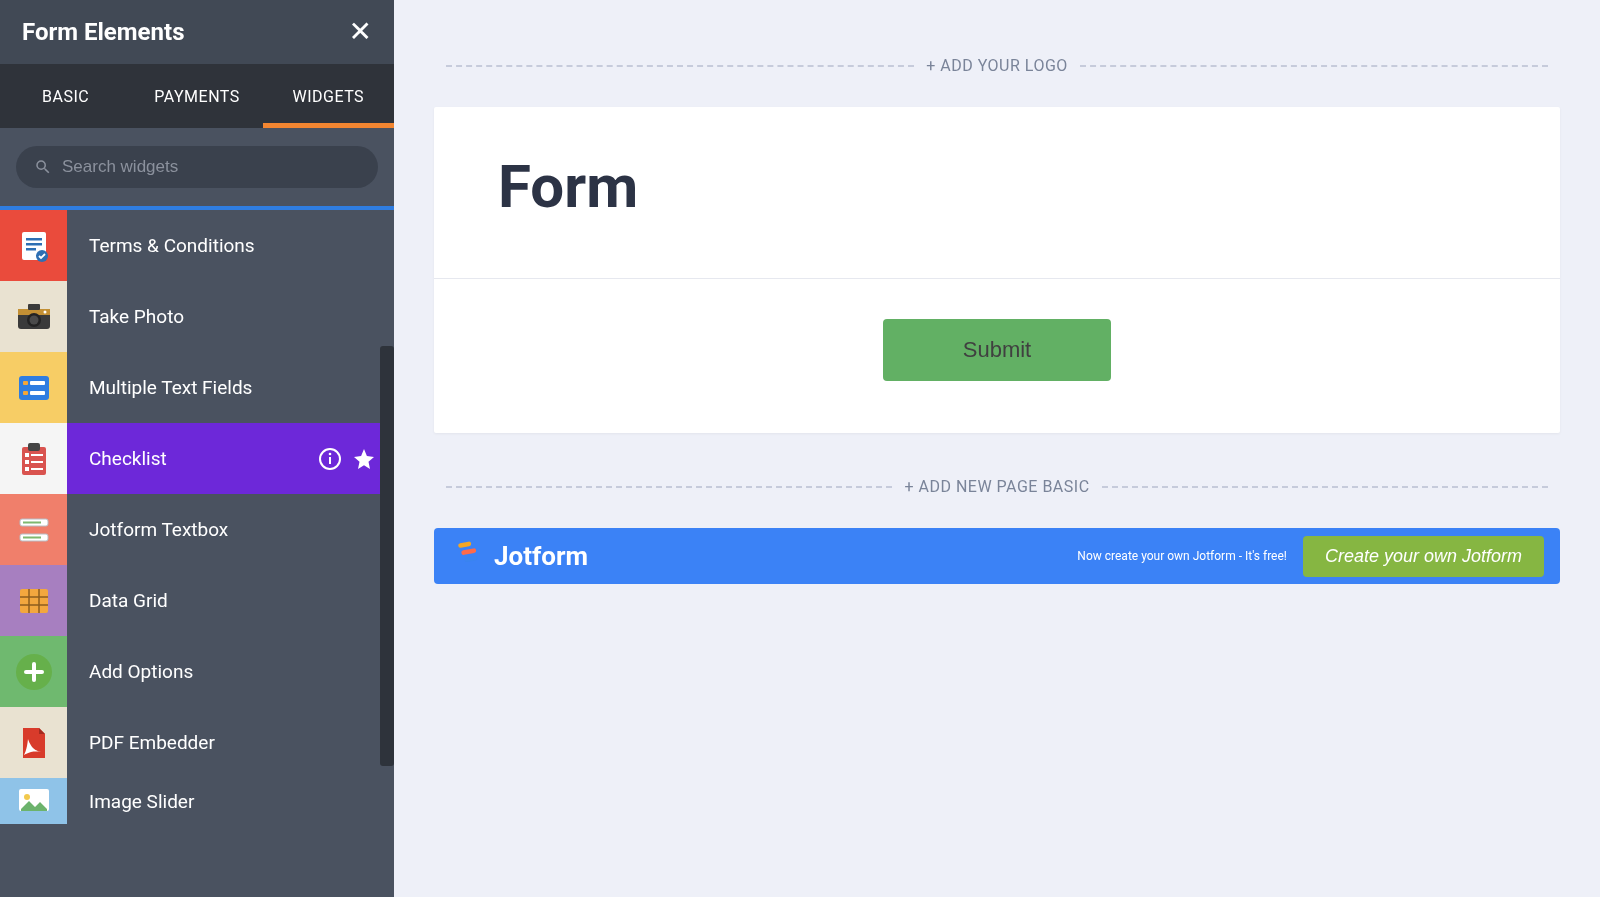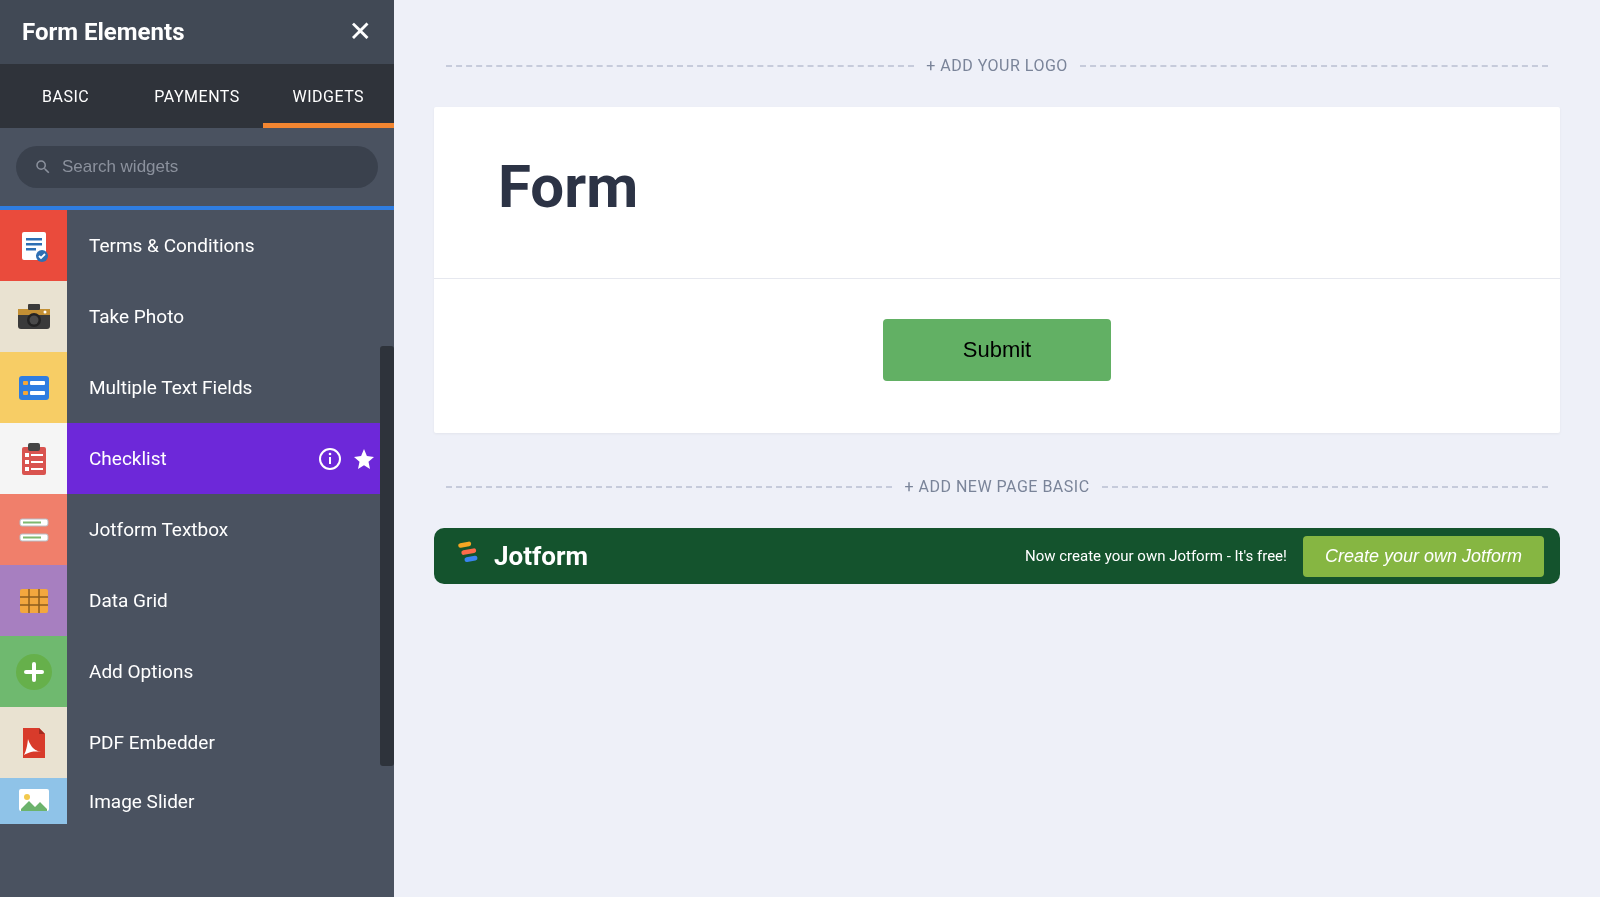--- a/index.html
+++ b/index.html
@@ -198,48 +198,48 @@
     font-weight: 700;
     color: #2c3345;
   }
   .form-submit-area {
     padding: 40px 0 52px 0;
     display: flex;
     justify-content: center;
   }
   .submit-btn {
     background: #62b064;
-    color:#000000;
+    color:#404040;
     border:none;
     font-size: 22px;
     padding: 18px 80px;
     border-radius: 4px;
     cursor: pointer;
   }
 
   .promo-bar {
     margin: 30px 40px 0 40px;
-    background: #14532d;
+    background: #3b82f6;
     display: flex;
     align-items: center;
     height: 56px;
     padding: 0 16px 0 20px;
     color: #fff;
-    border-radius: 10px;
+    border-radius: 4px;
   }
   .promo-logo {
     display: flex;
     align-items: center;
     gap: 10px;
     font-size: 26px;
     font-weight: 700;
   }
   .promo-logo-mark svg { width:30px; height:30px; }
   .promo-spacer { flex:1; }
-  .promo-text { font-size: 15px; margin-right: 16px; text-align: right; }
+  .promo-text { font-size: 12px; margin-right: 16px; text-align: right; }
   .promo-btn {
     background: #86b642;
     color:#fff;
     border:none;
     font-size: 18px;
     padding: 10px 22px;
     border-radius: 4px;
     cursor: pointer;
     font-style: italic;
   }

